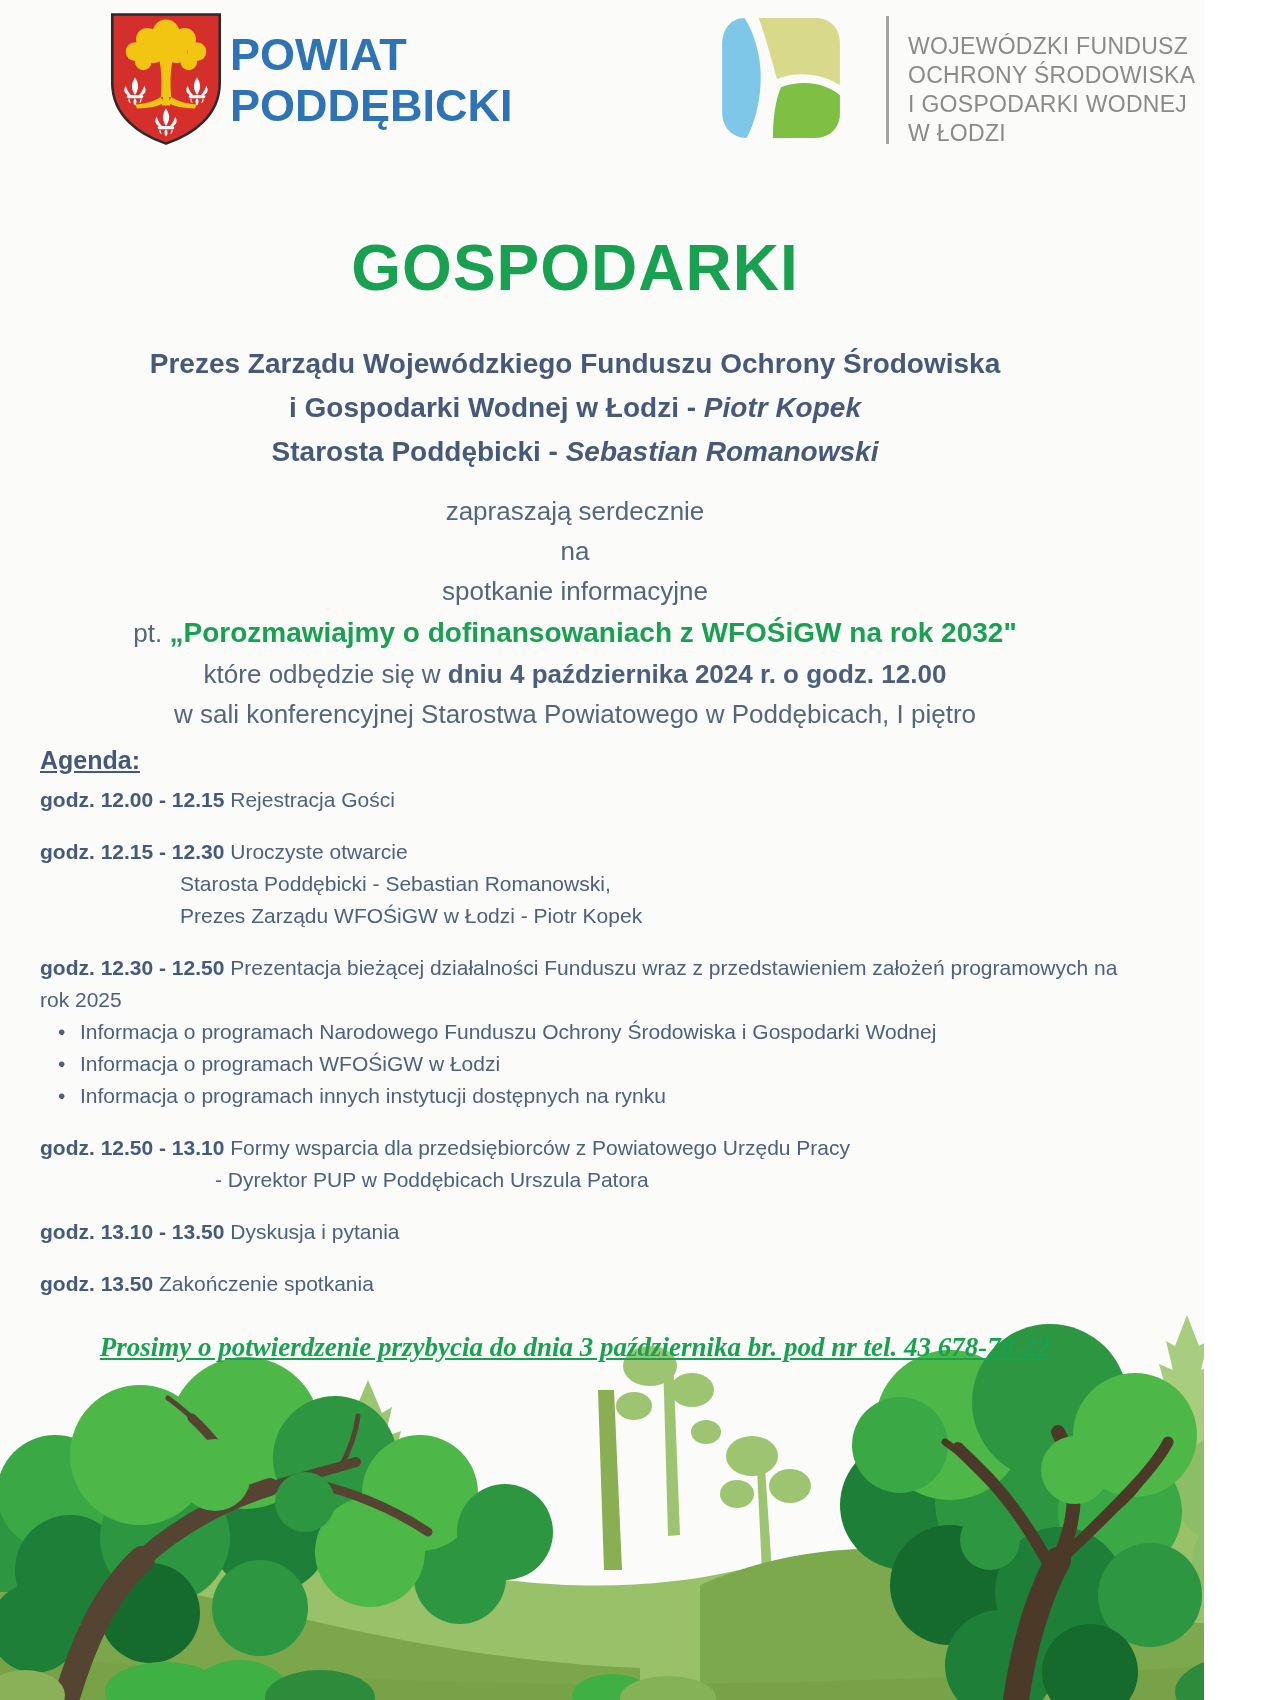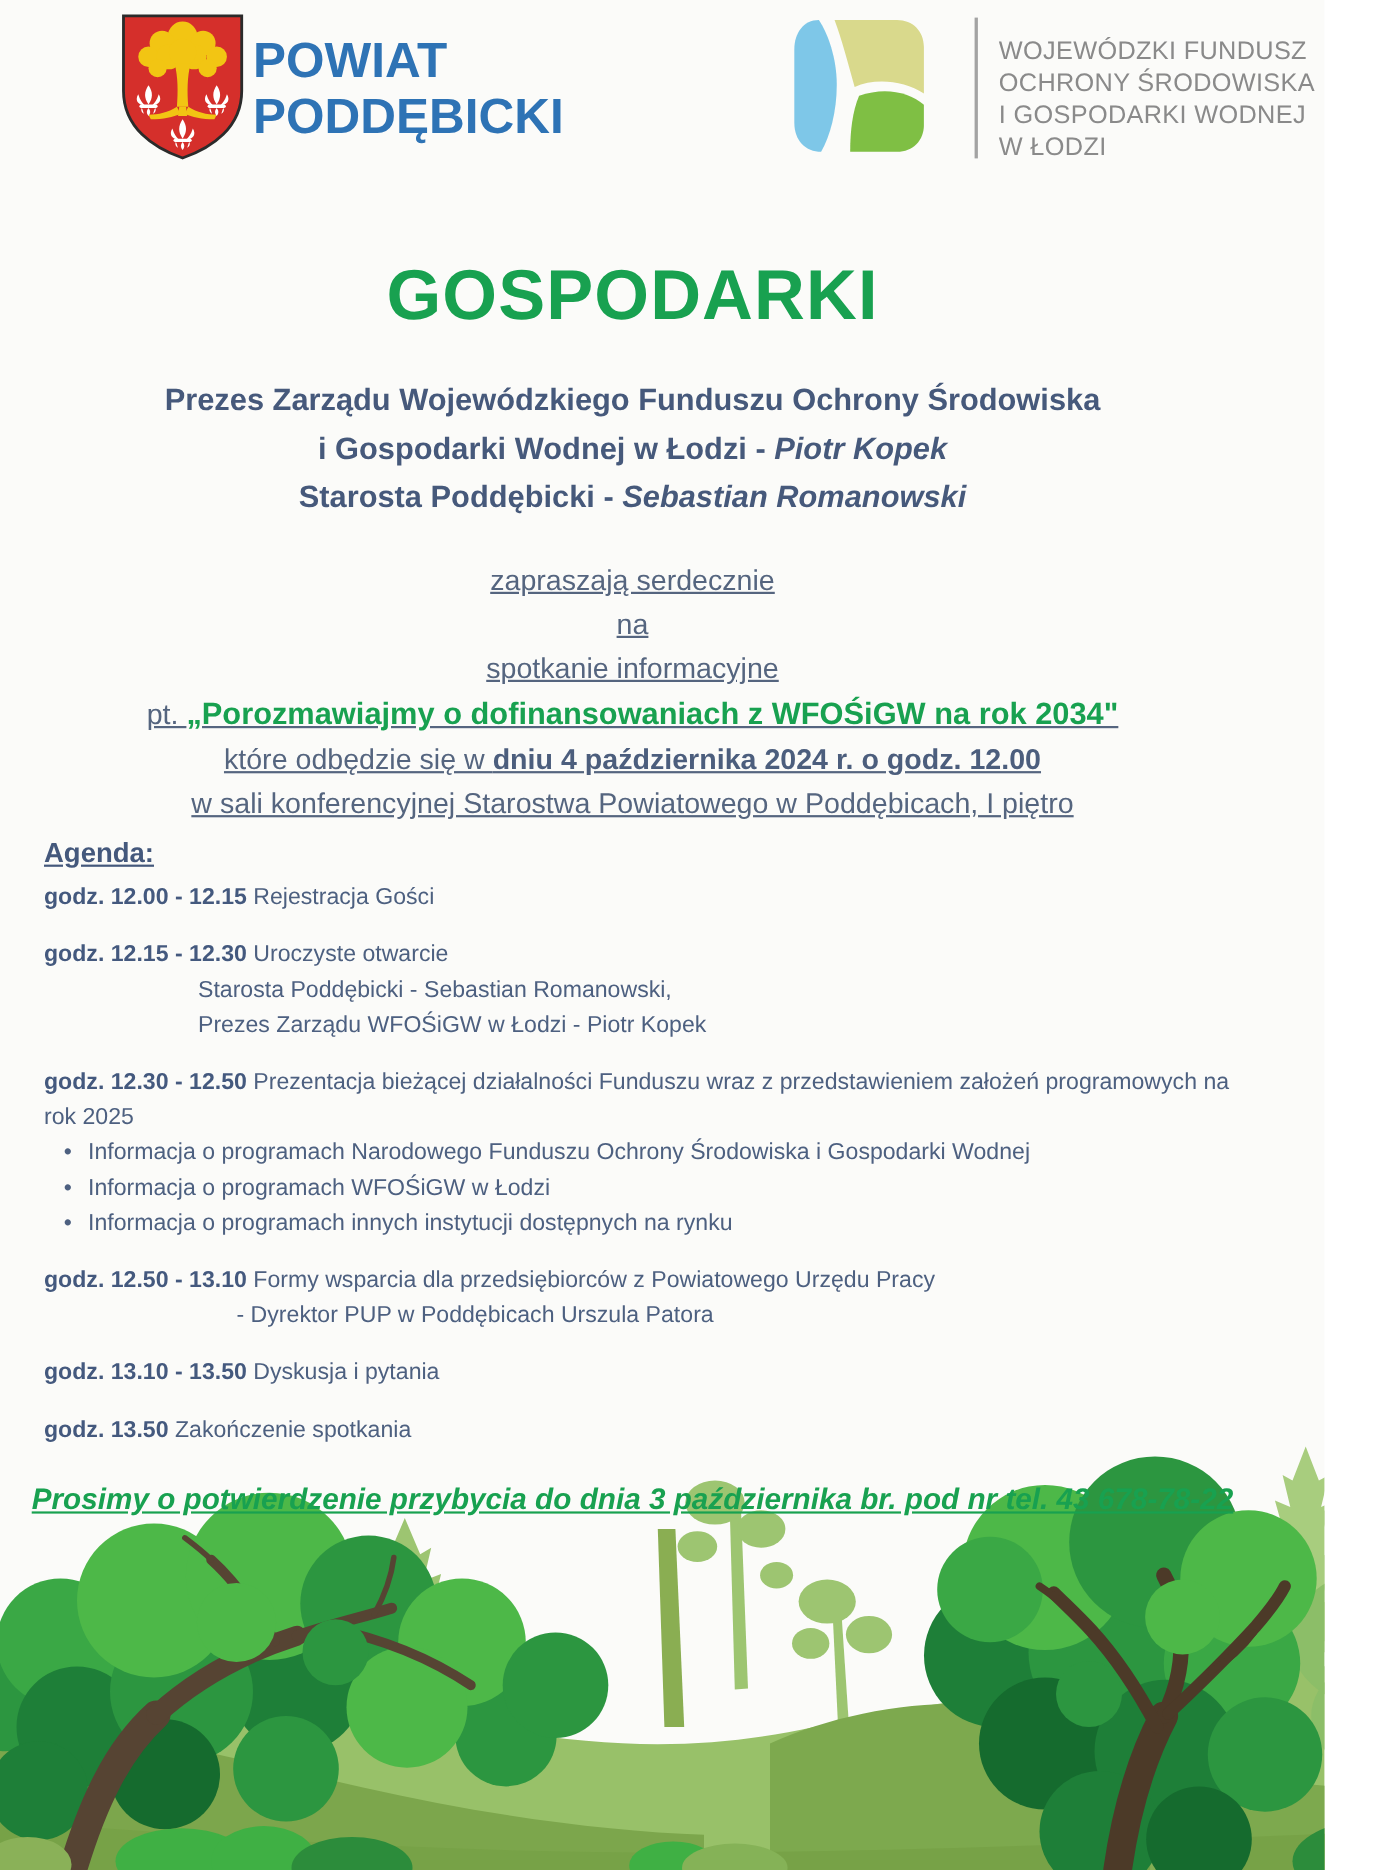--- a/index.html
+++ b/index.html
@@ -26,21 +26,21 @@
   }
   
   .content{position:absolute;left:0;top:0;width:1150px;text-align:center;}
   .title{
     margin-top:236px;
     font-size:64px;line-height:1;font-weight:bold;
     color:#18a150;letter-spacing:1px;
   }
   .hosts{margin-top:42px;font-size:28px;line-height:1.58;font-weight:bold;color:#46597b;}
   .hosts .name{font-style:italic;}
-  .invite{margin-top:32px;font-size:26px;line-height:1.54;color:#55657f;text-decoration:underline;}
+  .invite{margin-top:16px;font-size:26px;line-height:1.54;color:#55657f;}
   .topic-line .topic{color:#18a150;font-weight:bold;font-size:28px;}
   .when-line b{color:#4c5e7d;}
   
   .agenda{
     position:relative;
     margin:10px 16px 0 40px;width:1085px;
     text-align:left;font-size:21px;line-height:32px;color:#4d6080;
   }
   .agenda-heading{
     font-size:25px;font-weight:bold;color:#44587c;
@@ -52,21 +52,21 @@
   .sub-line{margin-left:140px;}
   .sub-line.wide{margin-left:175px;}
   .bullets{list-style:none;margin:0;padding:0 0 0 18px;}
   .bullets li{position:relative;padding-left:22px;}
   .bullets li::before{content:"\2022";position:absolute;left:0;top:0;color:#4d6080;}
   
   .footer-note{
     position:relative;z-index:2;
     margin-top:32px;
     font-size:27px;font-weight:bold;font-style:italic;
-    color:#18a150;text-decoration:underline;
+    color:#18a150;text-decoration:underline;font-family:Liberation Serif, serif;
   }
   
   .forest{position:absolute;left:0;bottom:0;width:1272px;height:460px;display:block;z-index:1;}
 </style>
 </head>
 <body>
 
 <div class="page">
 
   <div class="coa">
@@ -149,21 +149,21 @@
     <div class="hosts">
       <div><span>Prezes Zarządu Wojewódzkiego Funduszu Ochrony Środowiska</span></div>
       <div><span>i Gospodarki Wodnej w Łodzi - </span><span class="name">Piotr Kopek</span></div>
       <div><span>Starosta Poddębicki - </span><span class="name">Sebastian Romanowski</span></div>
     </div>
 
     <div class="invite">
       <div>zapraszają serdecznie</div>
       <div>na</div>
       <div>spotkanie informacyjne</div>
-      <div class="topic-line"><span>pt. </span><span class="topic">„Porozmawiajmy o dofinansowaniach z WFOŚiGW na rok 2034"</span></div>
+      <div class="topic-line"><span>pt. </span><span class="topic">„Porozmawiajmy o dofinansowaniach z WFOŚiGW na rok 2032"</span></div>
       <div class="when-line"><span>które odbędzie się w </span><b>dniu 4 października 2024 r. o godz. 12.00</b></div>
       <div>w sali konferencyjnej Starostwa Powiatowego w Poddębicach, I piętro</div>
     </div>
 
     <div class="agenda">
       <div class="agenda-heading">Agenda:</div>
 
       <div class="agenda-item">
         <span class="agenda-time">godz. 12.00 - 12.15</span>
         <span>Rejestracja Gości</span>

